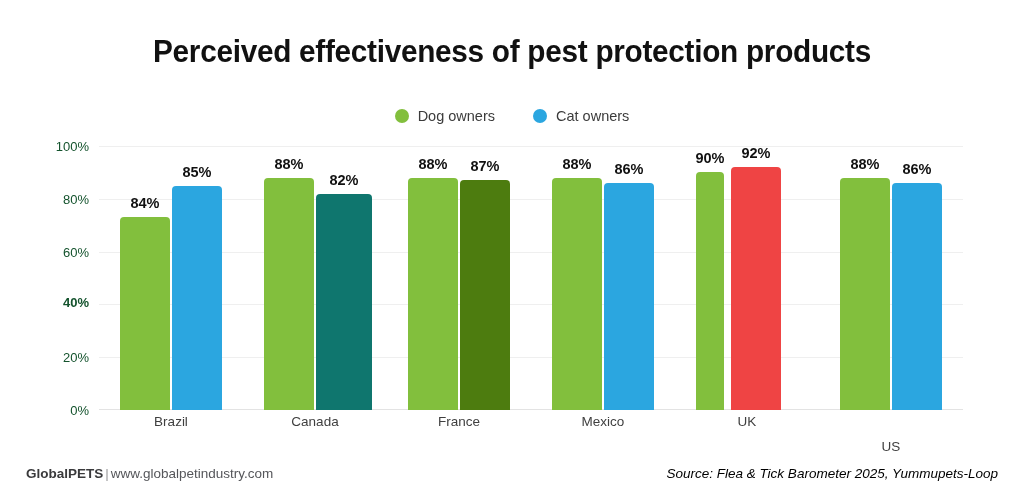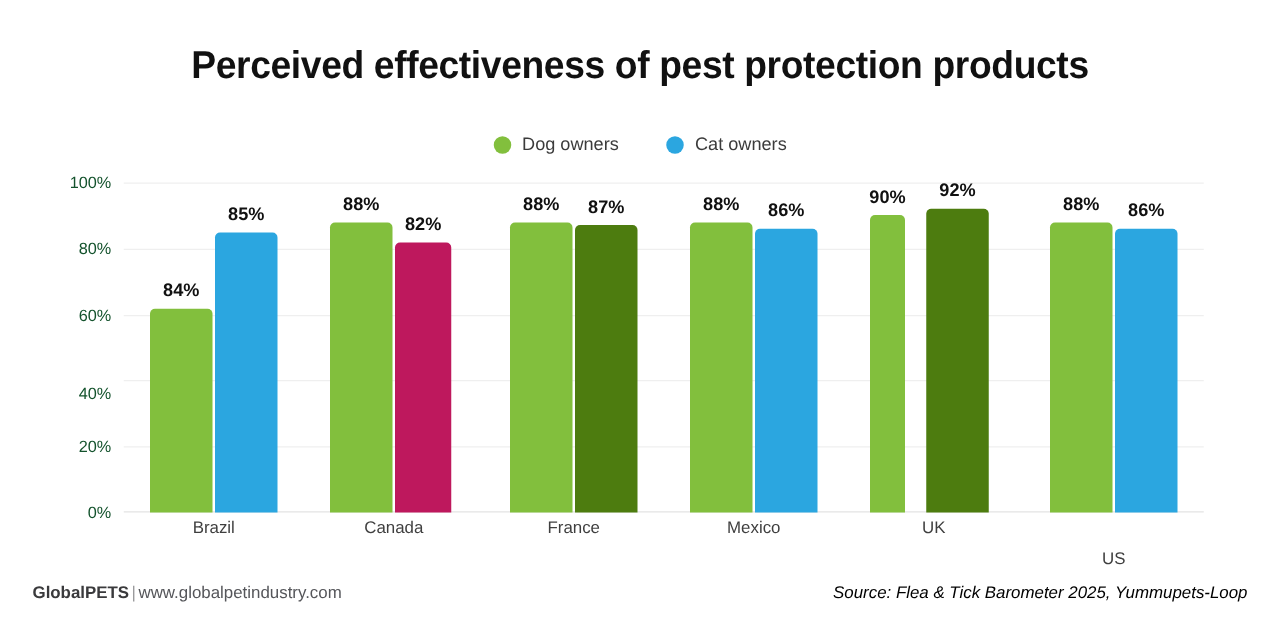--- a/index.html
+++ b/index.html
@@ -218,39 +218,39 @@
       <div class="axis-baseline"></div>
     <div class="gridline" style="top: 211.2px;"></div>
         <div class="gridline" style="top: 158.4px;"></div>
         <div class="gridline" style="top: 105.6px;"></div>
         <div class="gridline" style="top: 52.8px;"></div>
         <div class="gridline" style="top: 0px;"></div>
       </div>
     <div class="yticks" id="yticks">
         <div class="ytick" style="top: 264px;">0%</div>
         <div class="ytick" style="top: 211.2px;">20%</div>
-        <div class="ytick" style="top: 169px;">40%</div>
+        <div class="ytick" style="top: 156px; font-weight: bold;">40%</div>
         <div class="ytick" style="top: 105.6px;">60%</div>
         <div class="ytick" style="top: 52.8px;">80%</div>
         <div class="ytick" style="top: 0px;">100%</div>
       </div>
     <div class="groups" id="groups">
         <div class="group" style="left: 0px; width: 144px;">
-          <div class="bar dog" style="left: 21px; width: 50px; height: 163px; background: rgb(130, 191, 61);">
+          <div class="bar dog" style="left: 21px; width: 50px; height: 193px; background: rgb(130, 191, 61);">
             <span class="bar-value">84%</span>
           </div>
           <div class="bar cat" style="left: 73px; width: 50px; height: 224.4px; background: rgb(43, 166, 224);">
             <span class="bar-value">85%</span>
           </div>
         </div>
         <div class="group" style="left: 144px; width: 144px;">
           <div class="bar dog" style="left: 21px; width: 50px; height: 232.32px; background: rgb(130, 191, 61);">
             <span class="bar-value">88%</span>
           </div>
-          <div class="bar cat" style="left: 73px; width: 45px; height: 216.48px; background: #be185d;">
+          <div class="bar cat" style="left: 73px; width: 56px; height: 216.48px; background: #0f766e;">
             <span class="bar-value">82%</span>
           </div>
         </div>
         <div class="group" style="left: 288px; width: 144px;">
           <div class="bar dog" style="left: 21px; width: 50px; height: 232.32px; background: rgb(130, 191, 61);">
             <span class="bar-value">88%</span>
           </div>
           <div class="bar cat" style="left: 73px; width: 50px; height: 229.68px; background: #4d7c0f;">
             <span class="bar-value">87%</span>
           </div>
@@ -260,21 +260,21 @@
             <span class="bar-value">88%</span>
           </div>
           <div class="bar cat" style="left: 73px; width: 50px; height: 227.04px; background: rgb(43, 166, 224);">
             <span class="bar-value">86%</span>
           </div>
         </div>
         <div class="group" style="left: 576px; width: 144px;">
           <div class="bar dog" style="left: 21px; width: 28px; height: 237.6px; background: rgb(130, 191, 61);">
             <span class="bar-value">90%</span>
           </div>
-          <div class="bar cat" style="left: 66px; width: 50px; height: 242.88px; background: #4d7c0f;">
+          <div class="bar cat" style="left: 56px; width: 50px; height: 242.88px; background: #ef4444;">
             <span class="bar-value">92%</span>
           </div>
         </div>
         <div class="group" style="left: 720px; width: 144px;">
           <div class="bar dog" style="left: 21px; width: 50px; height: 232.32px; background: rgb(130, 191, 61);">
             <span class="bar-value">88%</span>
           </div>
           <div class="bar cat" style="left: 73px; width: 50px; height: 227.04px; background: rgb(43, 166, 224);">
             <span class="bar-value">86%</span>
           </div>

